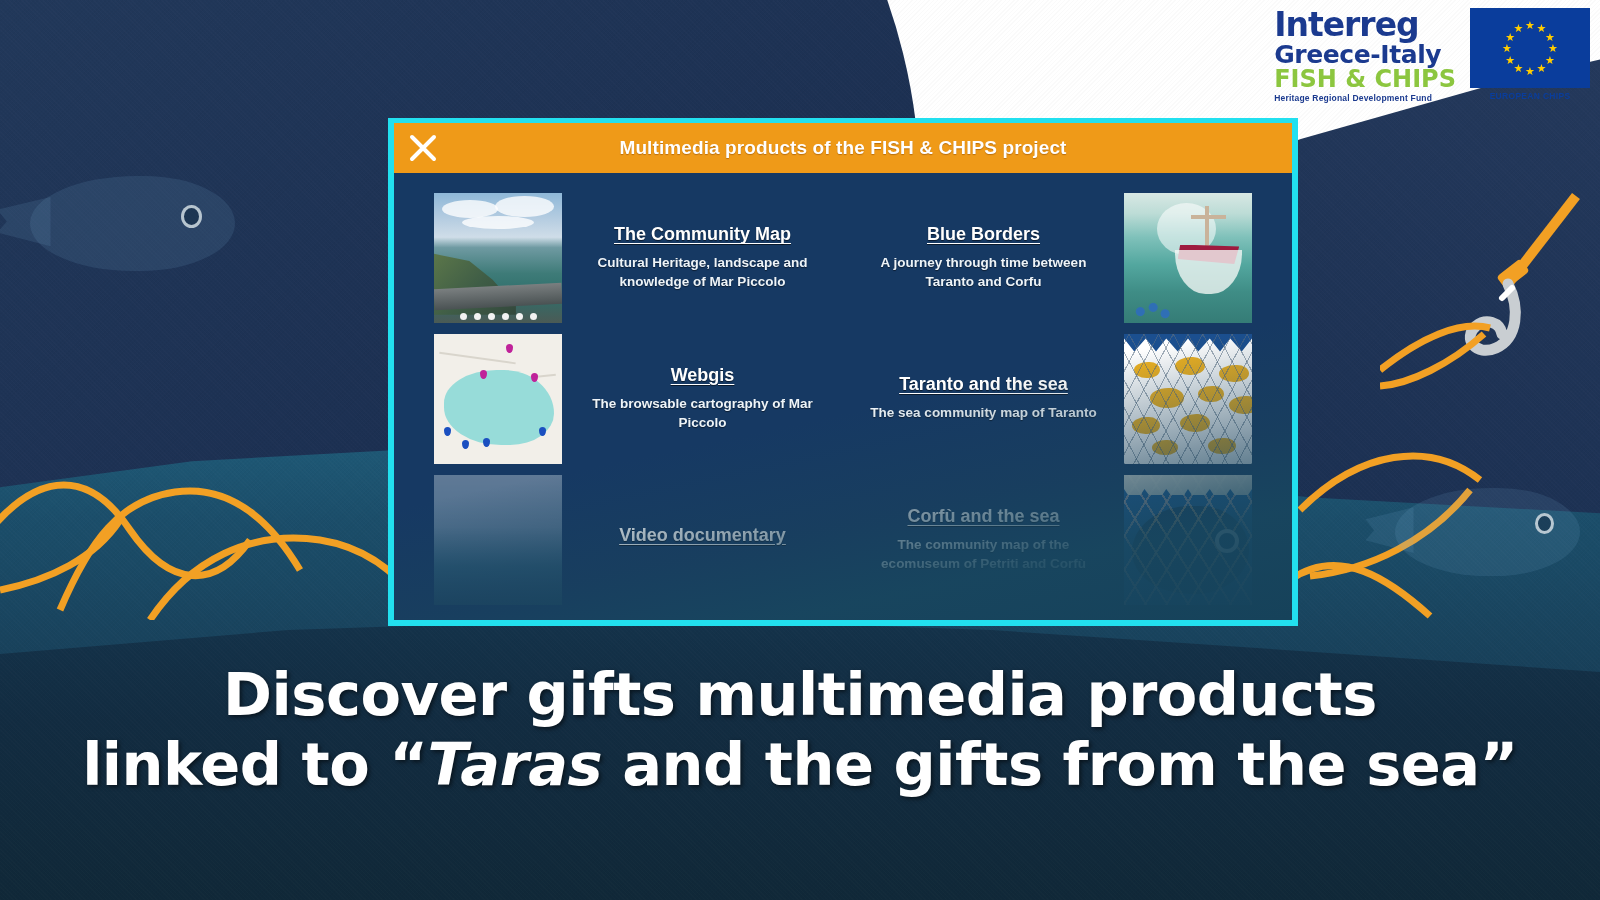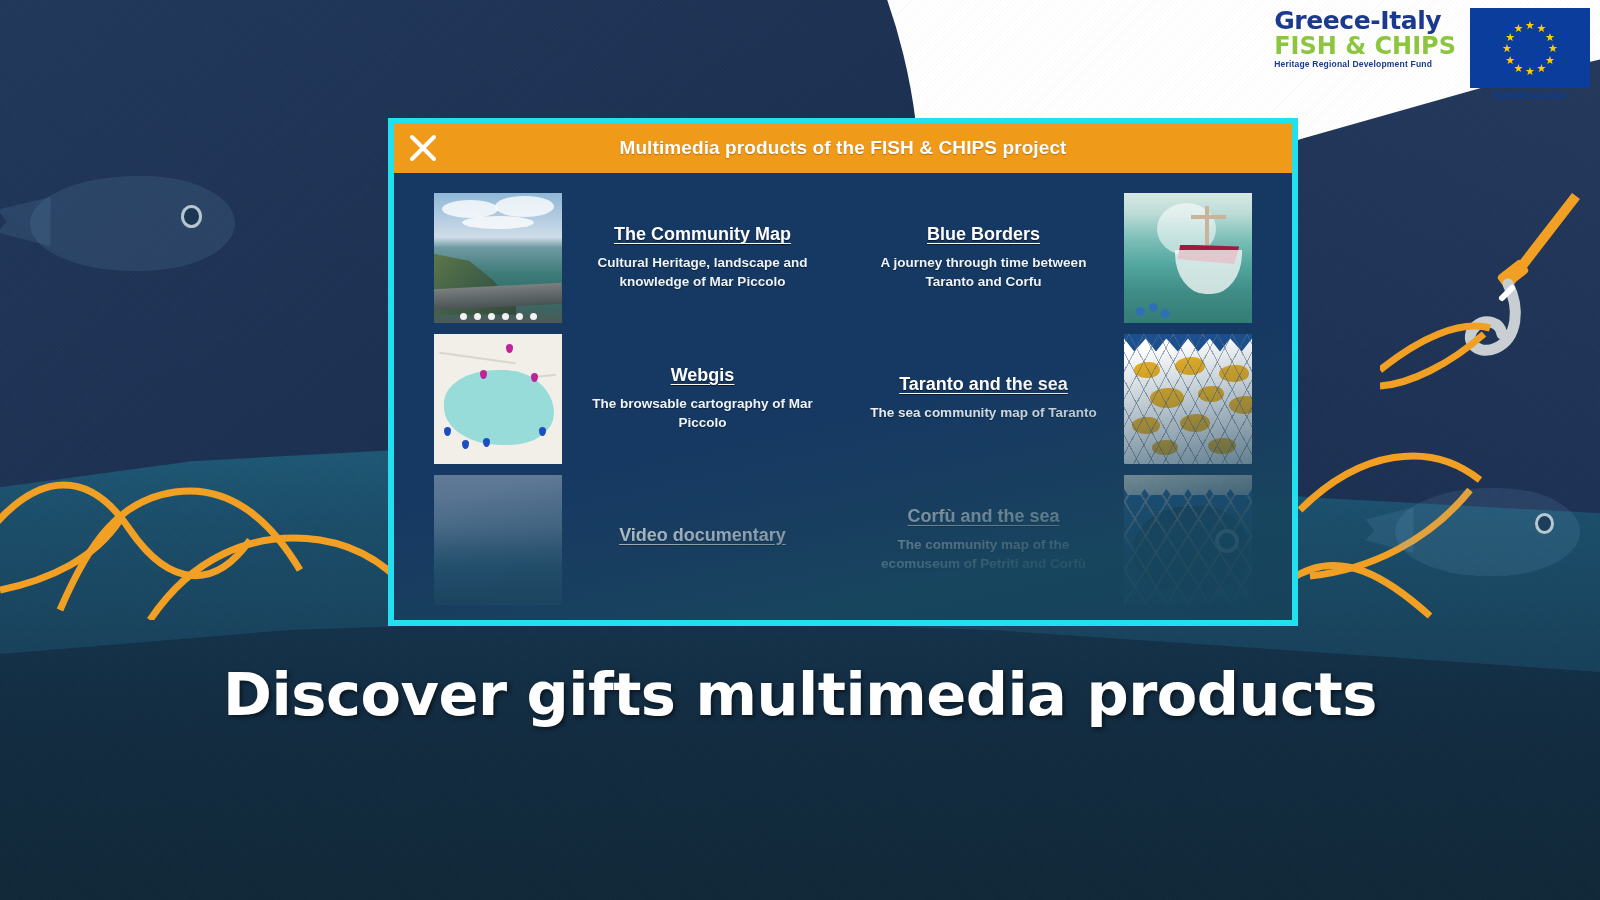--- a/index.html
+++ b/index.html
@@ -420,40 +420,41 @@
       <div class="eye"></div>
   </div>
   <div class="fish-sil" id="fish-right">
     <div class="body"></div>
       <div class="tail"></div>
       <div class="eye"></div>
   </div>
 
   <div id="logo-block">
     <div class="logo-text">
+      <div class="logo-interreg">Interreg</div>
       <div class="logo-greece">Greece-Italy</div>
       <div class="logo-fishchips">FISH &amp; CHIPS</div>
       <div class="logo-erdf">Heritage Regional Development Fund</div>
     </div>
     <div class="eu-wrap">
       <div class="eu-flag" id="eu-flag">
           <span class="eu-star" style="left: 60px; top: 17px;">★</span>
           <span class="eu-star" style="left: 71.5px; top: 20.0814px;">★</span>
           <span class="eu-star" style="left: 79.9186px; top: 28.5px;">★</span>
           <span class="eu-star" style="left: 83px; top: 40px;">★</span>
           <span class="eu-star" style="left: 79.9186px; top: 51.5px;">★</span>
           <span class="eu-star" style="left: 71.5px; top: 59.9186px;">★</span>
           <span class="eu-star" style="left: 60px; top: 63px;">★</span>
           <span class="eu-star" style="left: 48.5px; top: 59.9186px;">★</span>
           <span class="eu-star" style="left: 40.0814px; top: 51.5px;">★</span>
           <span class="eu-star" style="left: 37px; top: 40px;">★</span>
           <span class="eu-star" style="left: 40.0814px; top: 28.5px;">★</span>
           <span class="eu-star" style="left: 48.5px; top: 20.0814px;">★</span>
         </div>
-      <div class="eu-label">EUROPEAN FISH</div>
+      <div class="eu-label">EUROPEAN CHIPS</div>
     </div>
   </div>
 
   <div id="modal">
 
     <div id="modal-header">
       <div id="close-button">
         <svg width="30" height="30" viewBox="0 0 30 30">
           <path d="M4 4 L26 26 M26 4 L4 26" stroke="#ffffff" stroke-width="4" stroke-linecap="round"></path>
         </svg>
@@ -571,15 +572,16 @@
         </div>
         <div></div>
       </div>
 
     </div>
     <div id="modal-mask"></div>
   </div>
 
   <div id="caption">
     <div class="l1">Discover gifts multimedia products</div>
+    <div class="l2"><span>linked to “</span><em>Taras</em><span> and the gifts from the sea”</span></div>
   </div>
 
 </div>
 
 </body></html>

